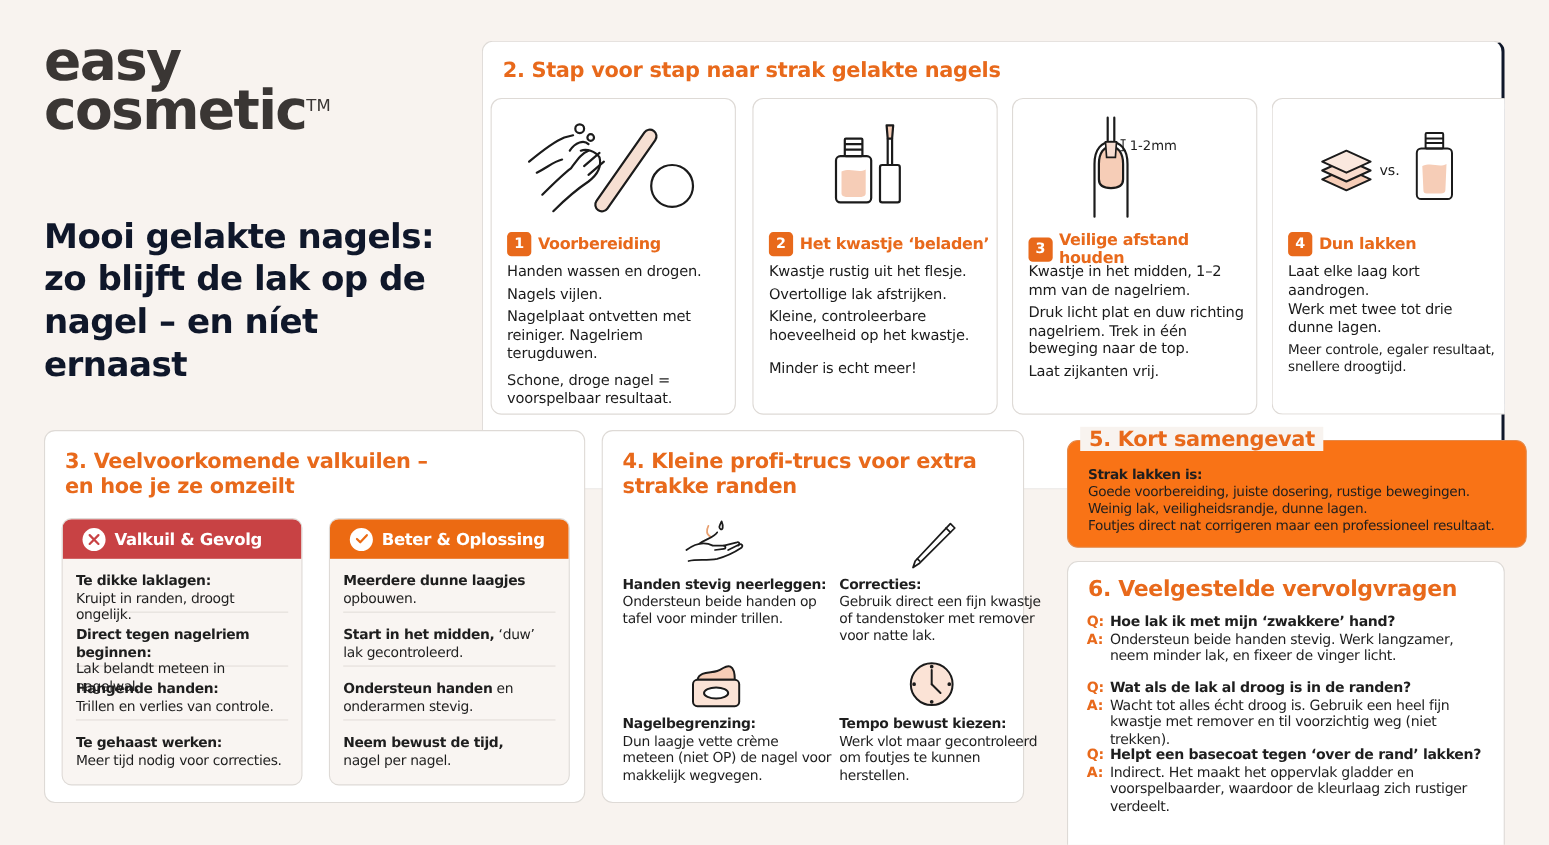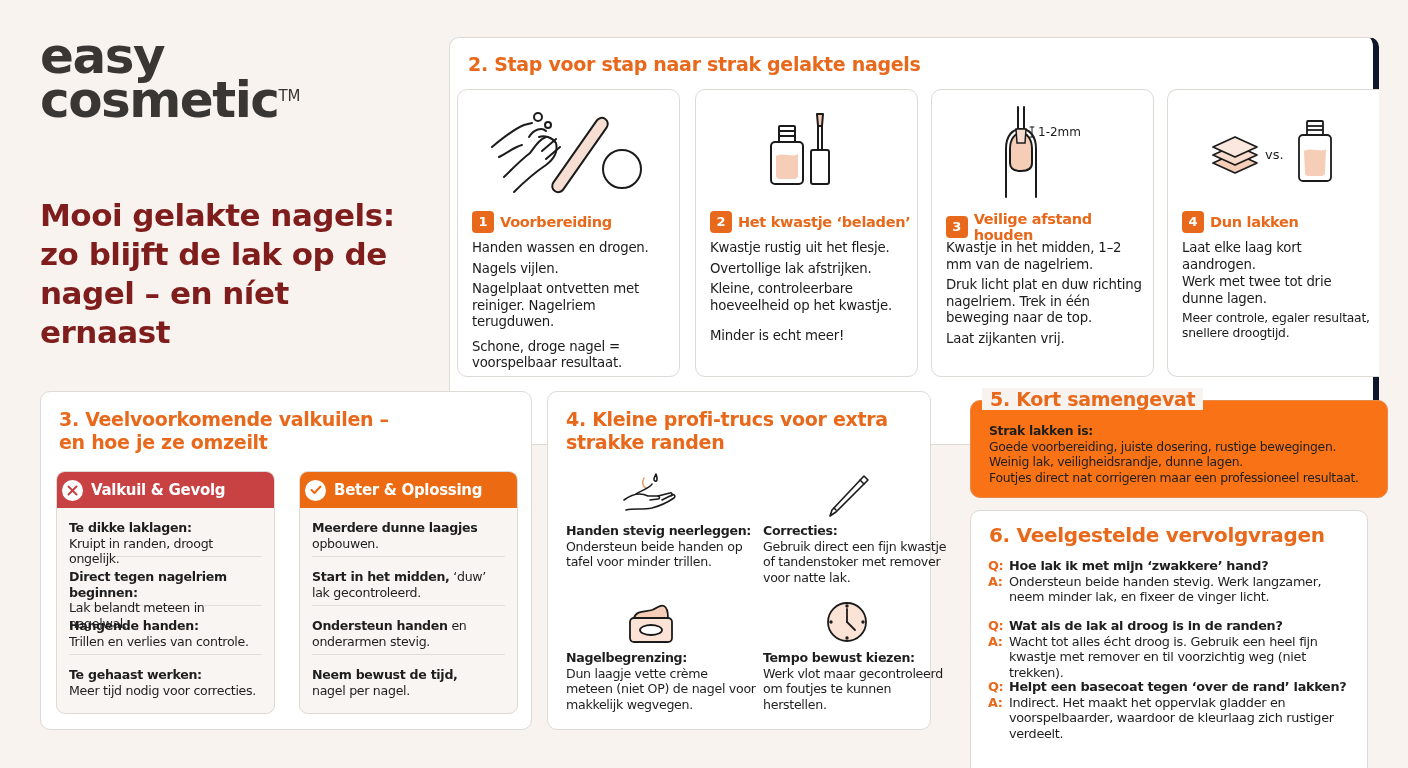--- a/index.html
+++ b/index.html
@@ -13,42 +13,42 @@
   .abs { position: absolute; }
   .logo {
     left: 40px; top: 34px;
     font-family: "DejaVu Sans", sans-serif;
     font-weight: bold; font-size: 50px; line-height: 44px;
     color: #3a3634; letter-spacing: -1.5px;
   }
   .logo .tm { font-size: 15px; vertical-align: top; position: relative; top: -4px; letter-spacing: 0; font-weight: normal; }
   .main-title {
     left: 40px; top: 196px; width: 380px;
-    font-weight: bold; font-size: 31px; line-height: 39px; color: #7f1d1d; letter-spacing: -0.5px;
+    font-weight: bold; font-size: 31px; line-height: 39px; color: #0f172a; letter-spacing: -0.5px;
   }
   .panel {
     background: #fff; border: 1px solid #dedad6; border-radius: 10px;
   }
   .sec-title { font-weight: bold; font-size: 19px; color: #e8691b; letter-spacing: -0.3px; }
   
-  .sec2 { left: 449px; top: 37px; width: 930px; height: 408px; border-right: 6px solid #0f172a; }
+  .sec2 { left: 438px; top: 37px; width: 930px; height: 408px; border-right: 3px solid #0f172a; }
   .sec2 .sec-title { position: absolute; left: 18px; top: 15px; }
   .step { position: absolute; top: 51px; width: 223px; height: 288px; border: 1px solid #dedad6; border-radius: 10px; background: #fff; }
   .step .icon-area { position: absolute; left: 0; right: 0; top: 12px; height: 100px; display: flex; align-items: center; justify-content: center; }
   .step .head { position: absolute; left: 14px; top: 121px; display: flex; align-items: center; gap: 6px; }
   .num { display: inline-block; width: 22px; height: 22px; background: #e8691b; color: #fff; border-radius: 4px; font-weight: bold; font-size: 13px; text-align: center; line-height: 22px; }
   .step-title { font-weight: bold; font-size: 14.5px; color: #e8691b; letter-spacing: -0.3px; }
   .step .body { position: absolute; left: 14px; right: 8px; top: 150px; font-size: 13.3px; line-height: 16.5px; color: #1b1b1b; letter-spacing: -0.2px; }
   .step .body p { margin-bottom: 4px; }
   .step .body p.small { font-size: 12.3px; line-height: 15px; margin-bottom: 0; }
   
   .sec3 { left: 40px; top: 391px; width: 492px; height: 339px; }
   .sec3 .sec-title { position: absolute; left: 18px; top: 16px; line-height: 23px; }
   .col { position: absolute; top: 79px; width: 219px; height: 243px; border: 1px solid #dedad6; border-radius: 9px; background: #f9f5f2; overflow: hidden; }
-  .col-head { height: 36px; display: flex; align-items: center; gap: 8px; padding-left: 5px; color: #fff; font-weight: bold; font-size: 15px; letter-spacing: -0.3px; }
+  .col-head { height: 36px; display: flex; align-items: center; gap: 8px; padding-left: 18px; color: #fff; font-weight: bold; font-size: 15px; letter-spacing: -0.3px; }
   .col-head.red { background: #c84244; }
   .col-head.org { background: #ec6a12; }
   .col-head .circ { width: 21px; height: 21px; border-radius: 50%; background: #fff; display: flex; align-items: center; justify-content: center; }
   .col-rows { padding: 0 12px; }
   .col-row { border-bottom: 1px solid #e3deda; padding: 12px 0 6px 0; font-size: 12.6px; line-height: 15.5px; letter-spacing: -0.3px; height: 49px; }
   .col-row:last-child { border-bottom: none; }
   .col-row b { font-weight: bold; display: block; }
   .col-row .inl { display: inline; }
   
   .sec4 { left: 547px; top: 391px; width: 384px; height: 339px; }

